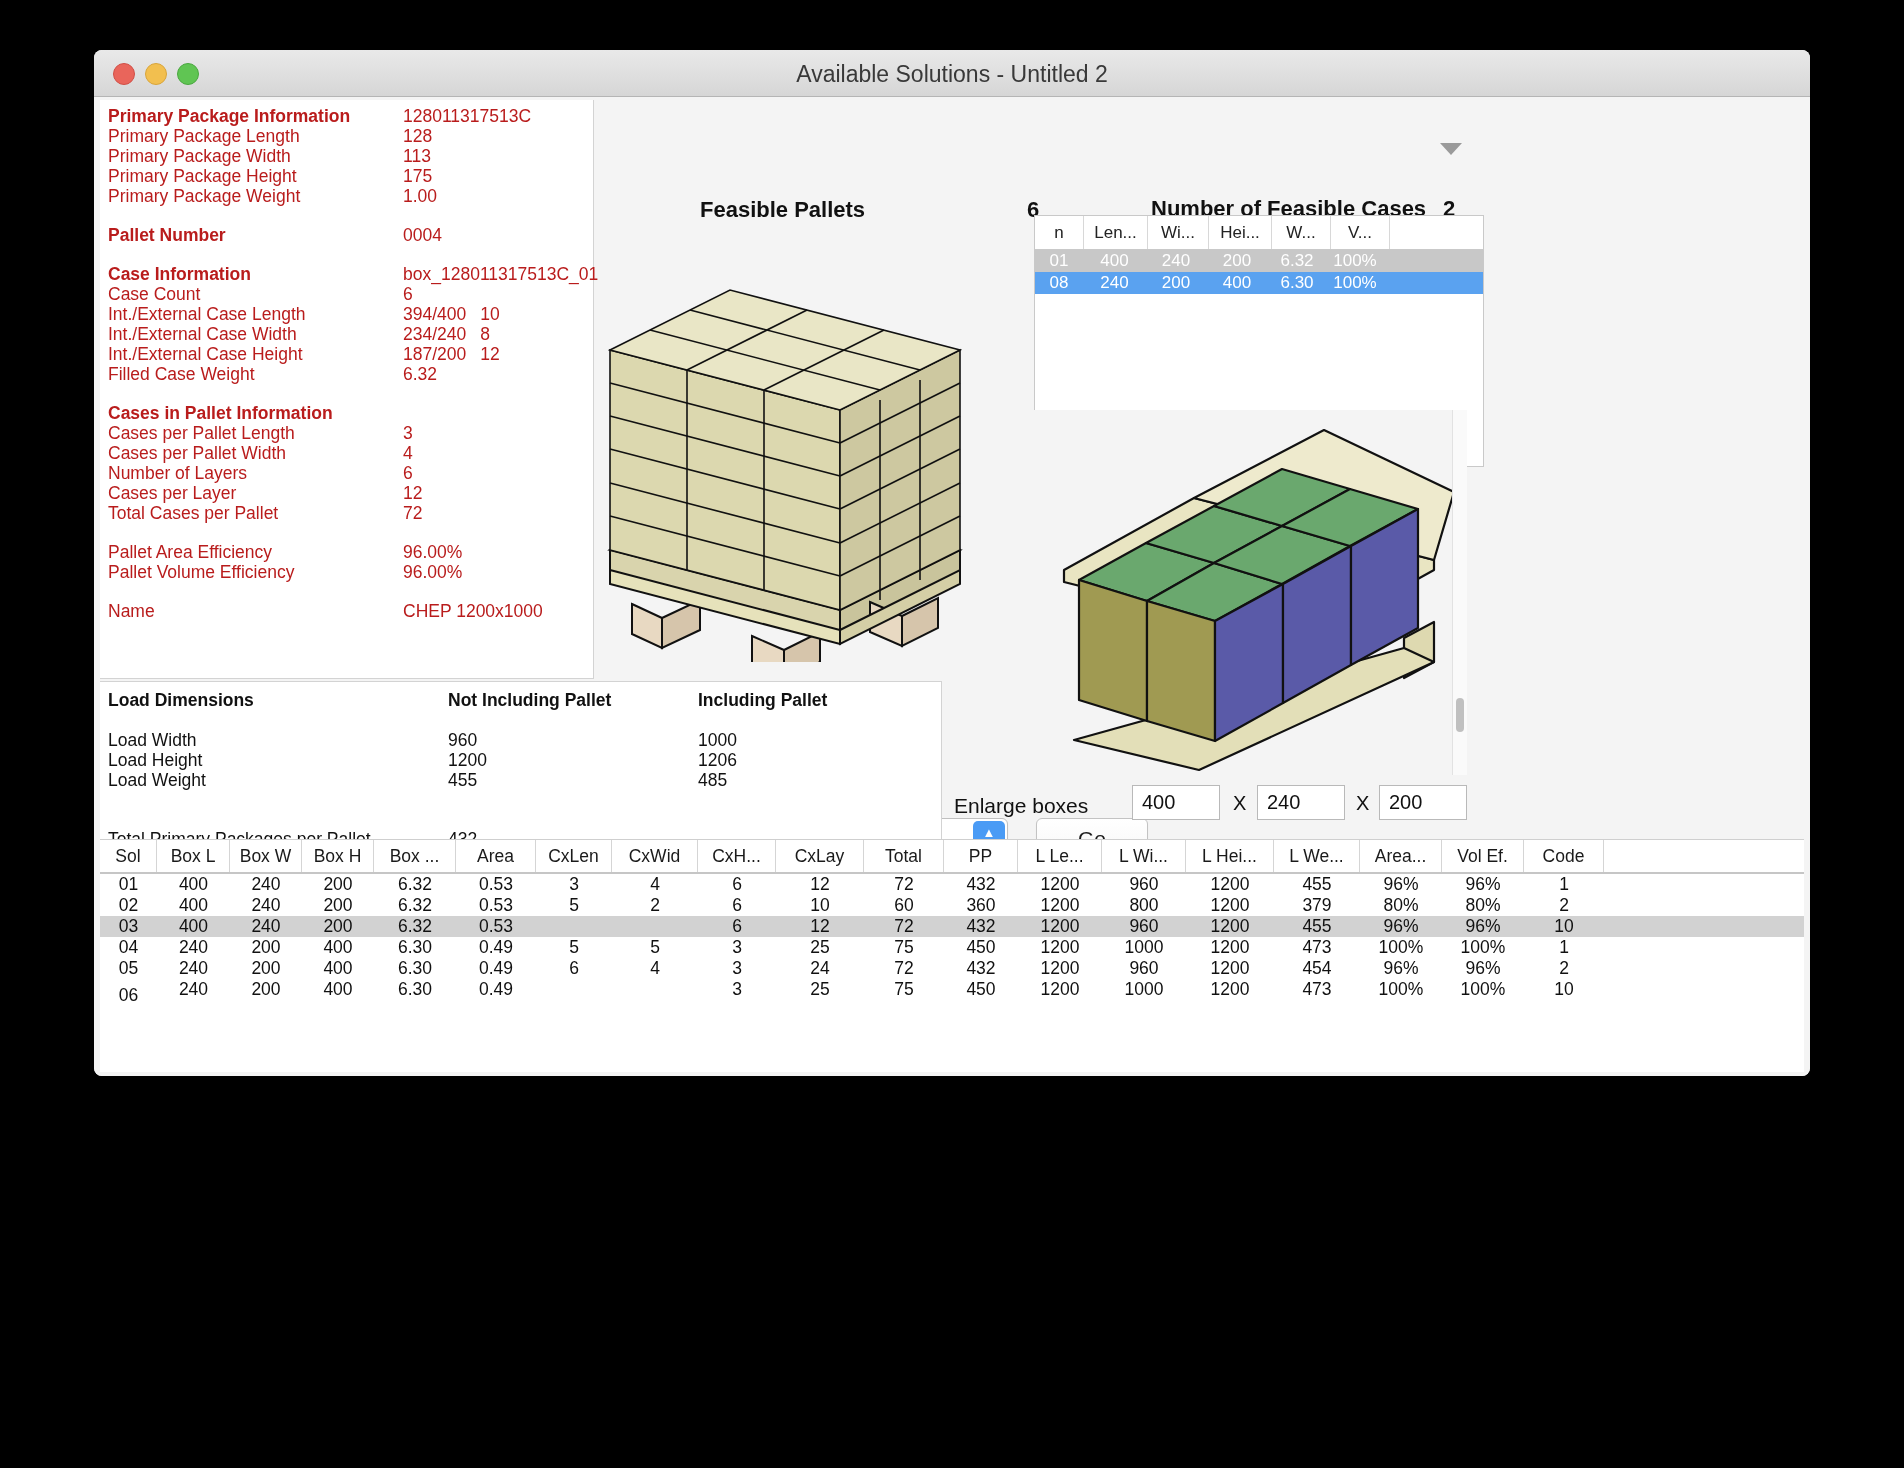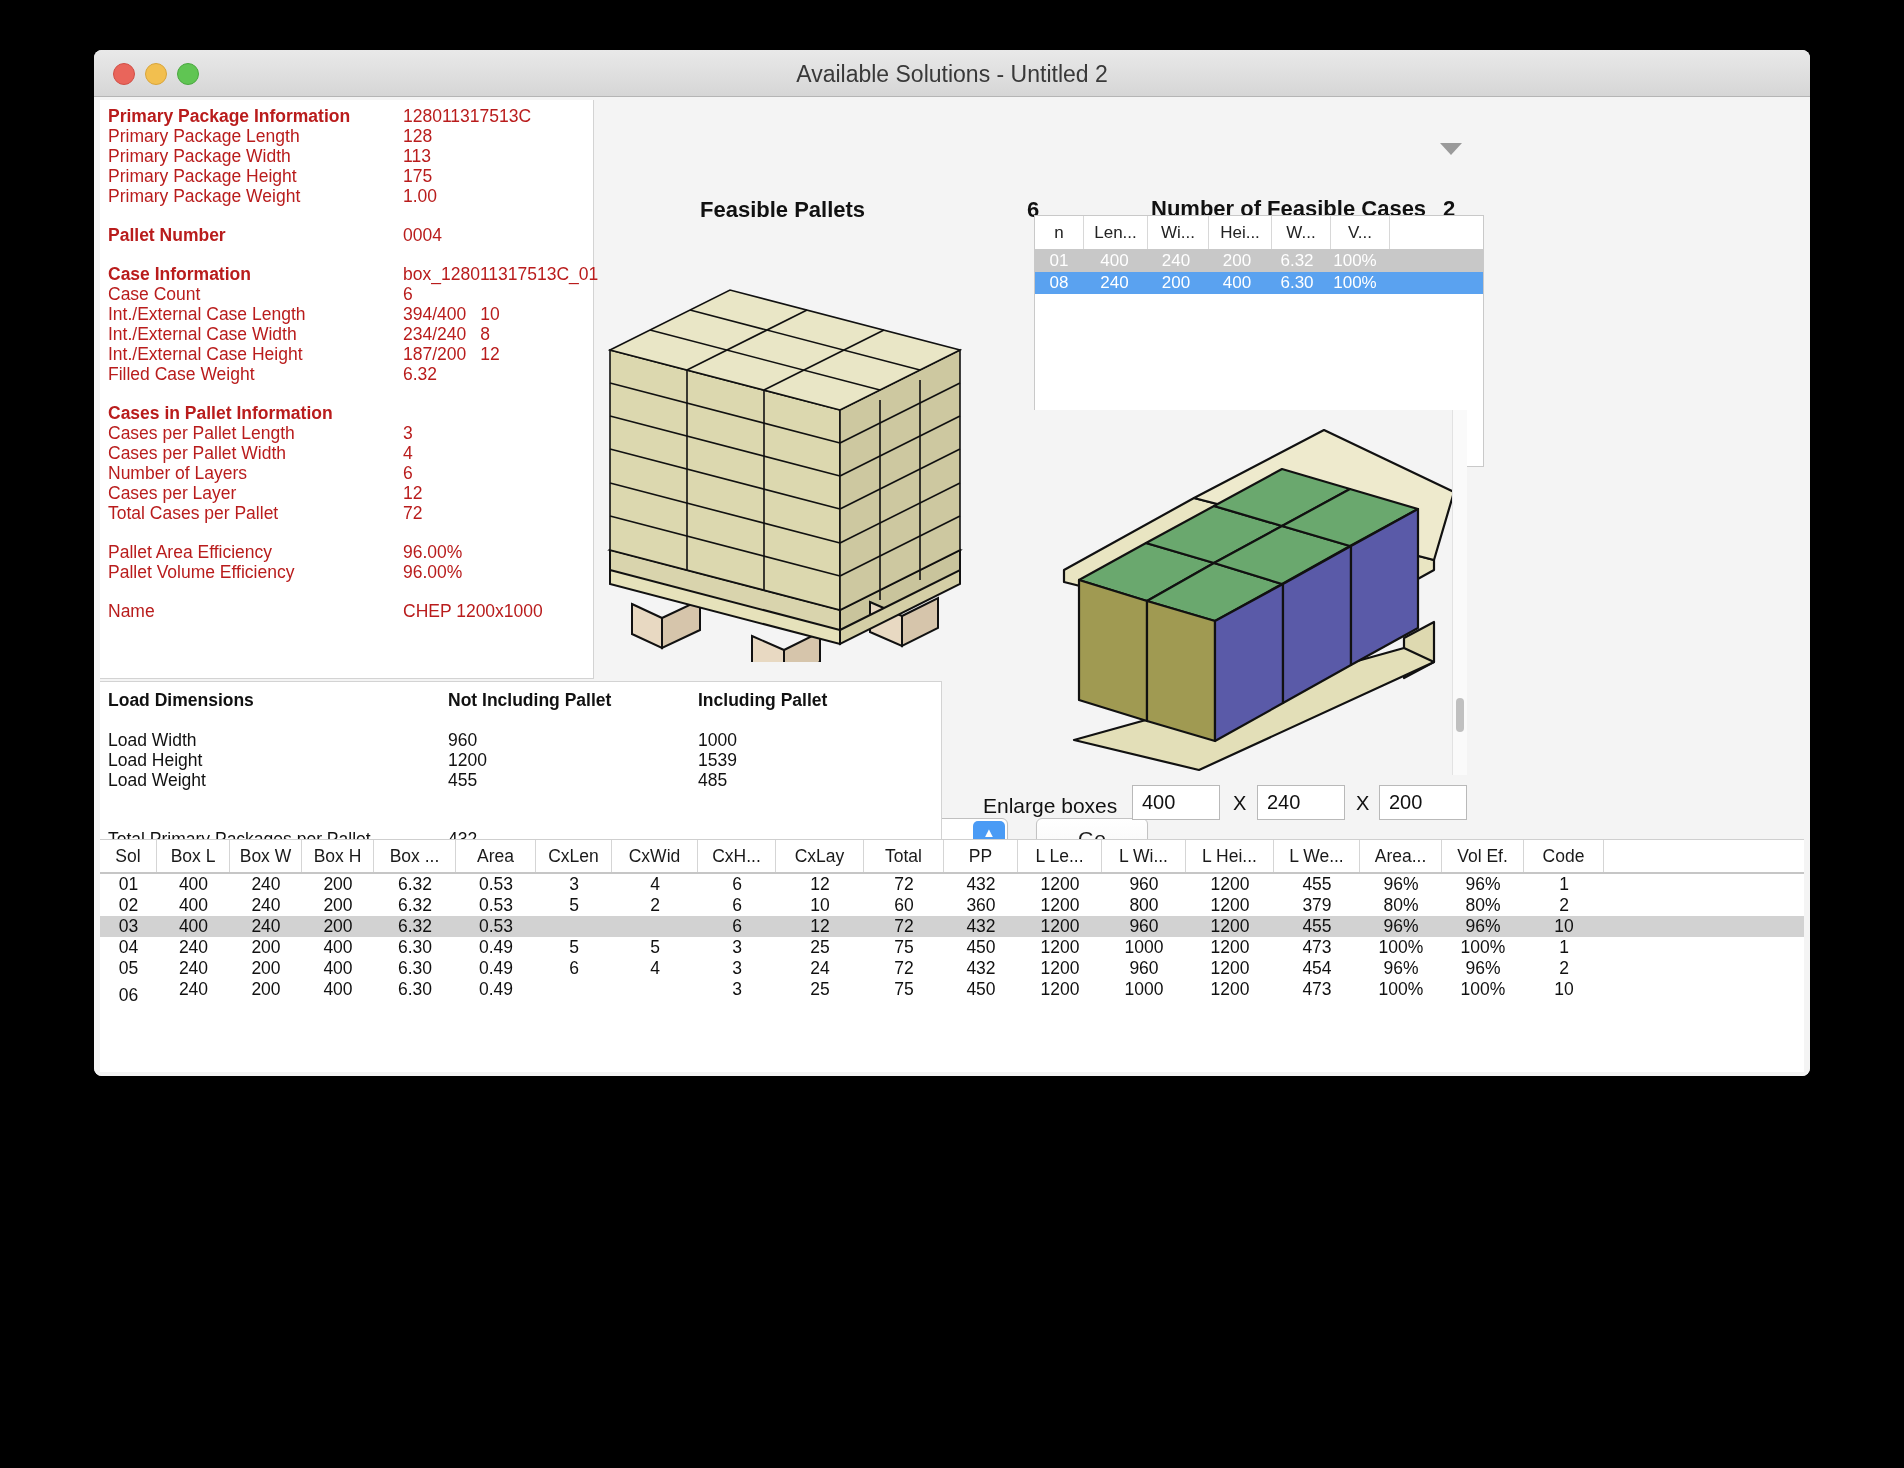--- a/index.html
+++ b/index.html
@@ -52,21 +52,21 @@
   .ct-row div{font-size:17px;display:flex;align-items:center;justify-content:center;}
   .ct-row.gray{background:#c8c8c8;color:#fff;}
   .ct-row.sel{background:#5aa2f0;color:#fff;}
 
   
   .caseview{position:absolute;left:940px;top:313px;width:420px;height:365px;background:#f4f4f4;overflow:hidden;}
   .vscroll{position:absolute;left:1358px;top:313px;width:14px;height:365px;background:#fafafa;border-left:1px solid #e2e2e2;}
   .vthumb{position:absolute;left:3px;top:288px;width:8px;height:34px;background:#c0c0c0;border-radius:4px;}
 
   
-  .enl-label{position:absolute;left:889px;top:697px;font-size:21px;color:#111;}
+  .enl-label{position:absolute;left:860px;top:697px;font-size:21px;color:#111;}
   .enl-in{position:absolute;top:688px;width:88px;height:35px;background:#fff;border:1px solid #b9b9b9;font-size:20px;color:#111;display:flex;align-items:center;padding-left:9px;box-sizing:border-box;}
   .enl-x{position:absolute;top:695px;font-size:20px;color:#111;}
 
   
   .soltbl{position:absolute;left:6px;top:742px;width:1704px;height:232px;background:#fff;border-top:1px solid #cfcfcf;}
   .st-head{display:flex;height:32px;border-bottom:2px solid #c6c6c6;}
   .st-head div{font-size:17.5px;color:#1a1a1a;display:flex;align-items:center;justify-content:center;border-right:1px solid #d5d5d5;box-sizing:border-box;}
   .st-row{display:flex;height:21px;}
   .st-row div{font-size:17.5px;color:#111;display:flex;align-items:center;justify-content:center;box-sizing:border-box;}
   .st-row.gray{background:#d2d2d2;}
@@ -226,21 +226,21 @@
     <div class="gobtn">Go</div>
 
     <div class="loadpane">
       <div class="lrow hd" style="top:8px">
         <span class="c1">Load Dimensions</span><span class="c2">Not Including Pallet</span><span>Including Pallet</span>
       </div>
       <div class="lrow" style="top:48px">
         <span class="c1">Load Width</span><span class="c2">960</span><span>1000</span>
       </div>
       <div class="lrow" style="top:68px">
-        <span class="c1">Load Height</span><span class="c2">1200</span><span>1539</span>
+        <span class="c1">Load Height</span><span class="c2">1200</span><span>1206</span>
       </div>
       <div class="lrow" style="top:88px">
         <span class="c1">Load Weight</span><span class="c2">455</span><span>485</span>
       </div>
       <div class="lrow" style="top:147px">
         <span class="c1">Total Primary Packages per Pallet</span><span class="c2">432</span>
       </div>
     </div>
 
     <div class="disclosure"></div>

